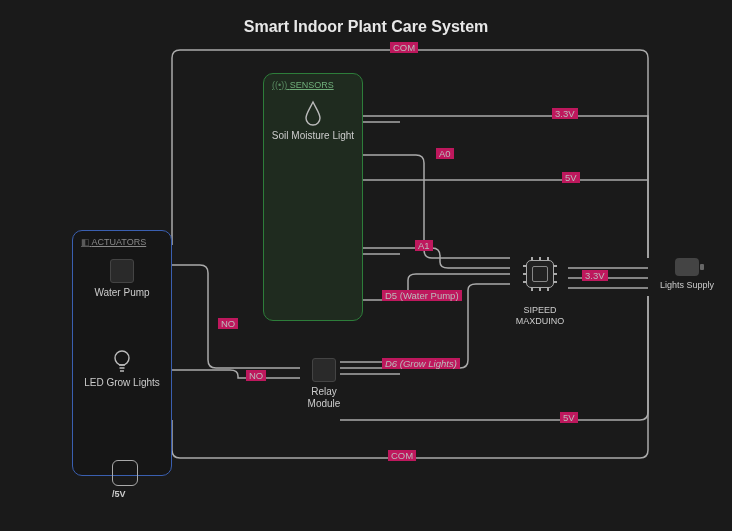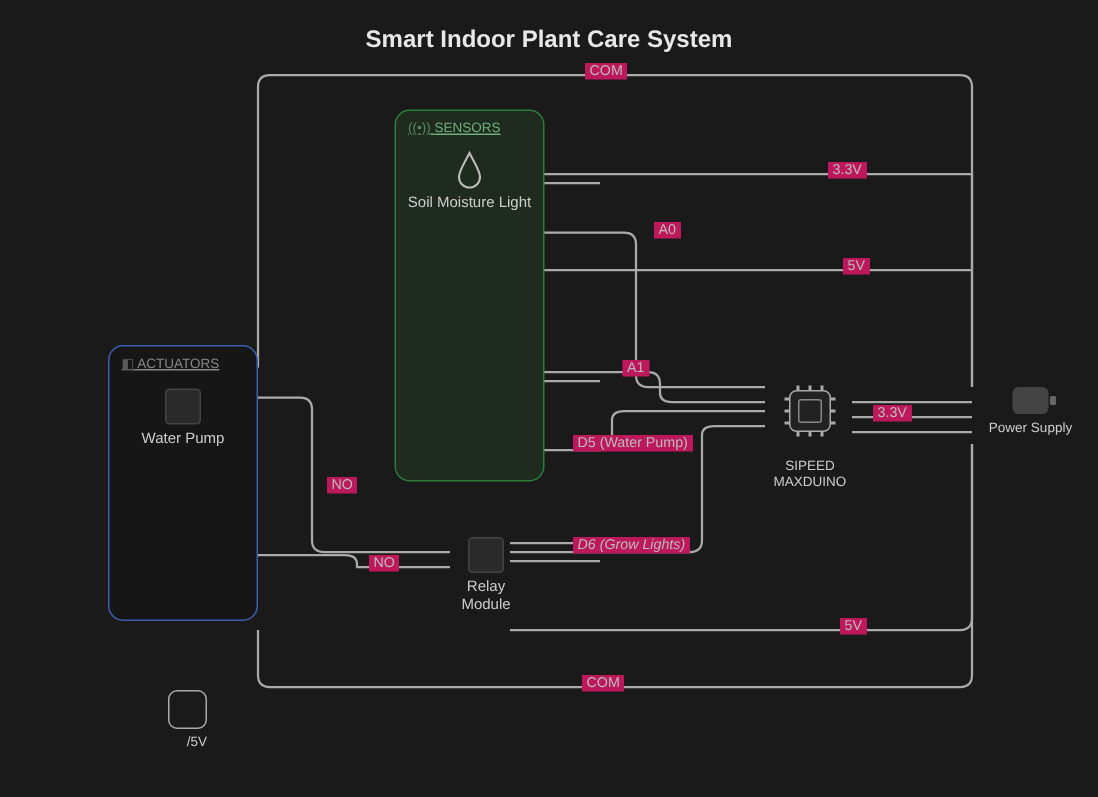--- a/index.html
+++ b/index.html
@@ -42,21 +42,21 @@
     top: 6px;
     left: 8px;
     font-size: 9px;
     color: #888;
     text-decoration: underline;
   }
   .actuators {
     left: 72px;
     top: 230px;
     width: 100px;
-    height: 184px;
+    height: 246px;
     border: 1.5px solid #3a5fb0;
   }
   .sensors {
     left: 263px;
     top: 73px;
     width: 100px;
     height: 248px;
     border: 1.5px solid #2d7d3a;
     background: #1f2b1f;
   }
@@ -135,21 +135,22 @@
     position:absolute;
     right:-5px; top:6px;
     width:4px; height:6px;
     background:#666;
     border-radius:1px;
   }
   .psu-label { font-size: 9px; color:#ccc; margin-top:4px; line-height:1.2; }
   .orphan {
     position:absolute;
     left:112px; top:460px;
-    text-align:right;
+    text-align:left;
+    font-weight:bold;
   }
   .orphan-box {
     width:26px; height:26px;
     border:1.5px solid #aaa;
     border-radius:6px;
     margin:0 auto 3px;
   }
   .orphan-label { font-size:9px; color:#ccc; }
 </style>
 </head>
@@ -193,20 +194,27 @@
   <path d="M 362 254 L 400 254"></path>
 </svg>
 
 <div class="box actuators">
   <div class="box-label">
     <span style="opacity:0.6">◧</span> <span>ACTUATORS</span>
   </div>
   <div class="component" style="top:28px; left:0; right:0;">
     <div class="icon tiny-square"></div>
     <div>Water Pump</div>
+  </div>
+  <div class="component" style="top:118px; left:0; right:0;">
+    <svg class="icon" width="22" height="24" viewBox="0 0 22 24">
+      <circle cx="11" cy="9" r="7" fill="none" stroke="#bbb" stroke-width="1.4"></circle>
+      <path d="M8 16 L14 16 M8.5 19 L13.5 19 M9 22 L13 22" stroke="#bbb" stroke-width="1.4"></path>
+    </svg>
+    <div>LED Grow Lights</div>
   </div>
 </div>
 
 <div class="box sensors">
   <div class="box-label">
     <span style="opacity:0.7">((•))</span> <span>SENSORS</span>
   </div>
   <div class="component" style="top:26px; left:0; right:0;">
     <svg class="icon" width="22" height="26" viewBox="0 0 22 26">
       <path d="M11 2 C 15 10 18 14 18 18 A7 7 0 0 1 4 18 C 4 14 7 10 11 2 Z" fill="none" stroke="#bbb" stroke-width="1.4"></path>
@@ -234,21 +242,21 @@
     <div class="chip-pins" style="top:-4px; left:20px; width:2px; height:3px;"></div>
     <div class="chip-pins" style="bottom:-4px; left:4px; width:2px; height:3px;"></div>
     <div class="chip-pins" style="bottom:-4px; left:12px; width:2px; height:3px;"></div>
     <div class="chip-pins" style="bottom:-4px; left:20px; width:2px; height:3px;"></div>
   </div>
   <div class="chip-label">SIPEED MAXDUINO</div>
 </div>
 
 <div class="psu">
   <div class="psu-body"></div>
-  <div class="psu-label">Power Supply</div>
+  <div class="psu-label">Lights Supply</div>
 </div>
 
 <div class="orphan">
   <div class="orphan-box"></div>
   <div class="orphan-label">/5V</div>
 </div>
 
 <div class="wire-label" style="left:390px; top:42px;">COM</div>
 <div class="wire-label" style="left:552px; top:108px;">3.3V</div>
 <div class="wire-label" style="left:412px; top:148px;margin-left:24px;">A0</div>

